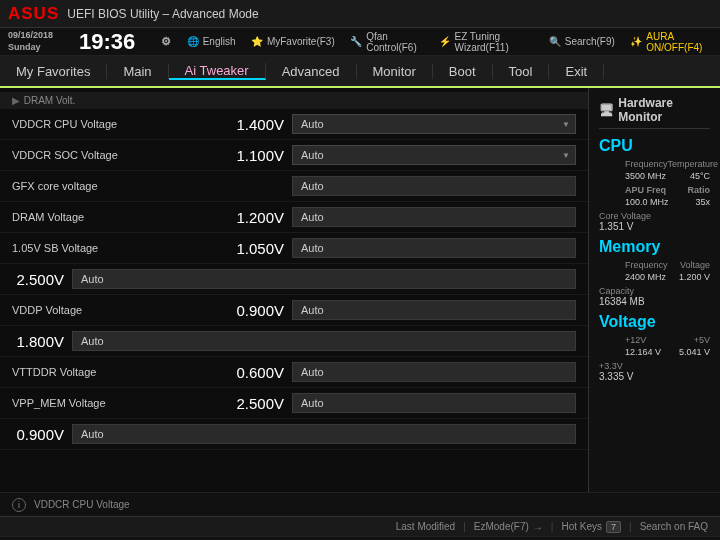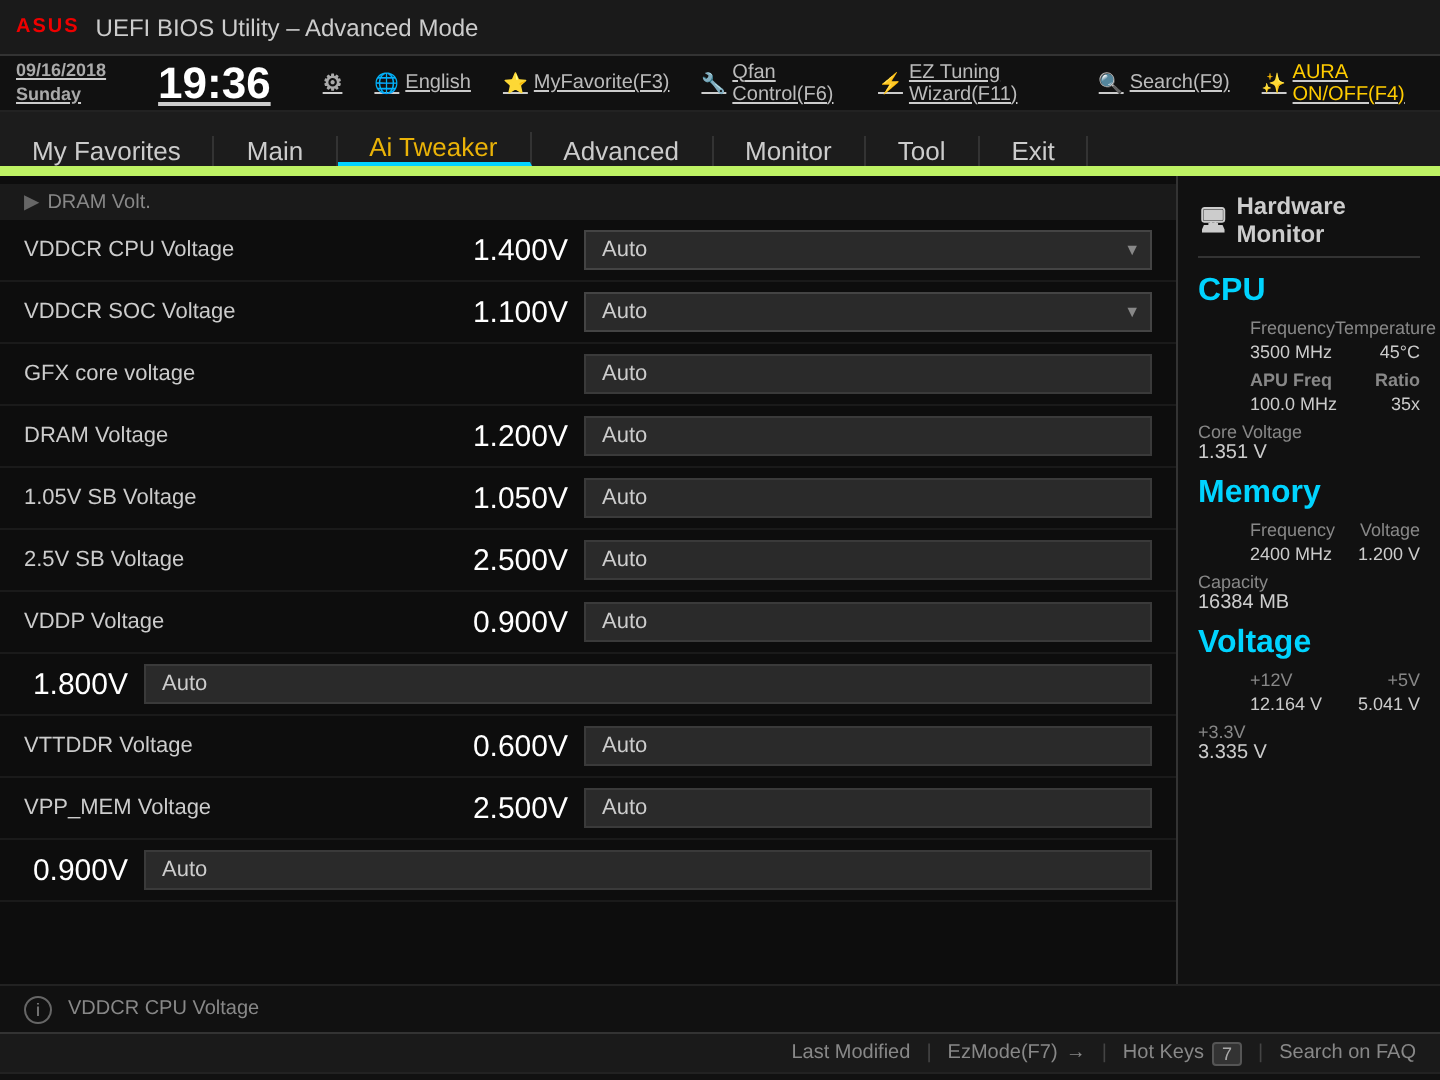--- a/index.html
+++ b/index.html
@@ -18,39 +18,38 @@
       background: #1a1a1a;
       height: 28px;
       display: flex;
       align-items: center;
       padding: 0 8px;
       border-bottom: 1px solid #333;
     }
     .asus-logo {
       color: #e00;
       font-weight: bold;
-      font-size: 10px;
+      font-size: 17px;
       margin-right: 8px;
       letter-spacing: 1px;
     }
     .bios-title {
       color: #ccc;
       font-size: 12px;
     }
 
     
     .info-bar {
       background: #111;
       height: 28px;
       display: flex;
       align-items: center;
       padding: 0 8px;
       gap: 16px;
       border-bottom: 1px solid #222;
-      text-decoration: underline;
     }
     .datetime {
       color: #fff;
       font-size: 18px;
       font-weight: bold;
       display: flex;
       align-items: center;
       gap: 4px;
     }
     .gear-icon { color: #aaa; font-size: 11px; }
@@ -61,33 +60,33 @@
       align-items: center;
       gap: 3px;
     }
     .aura-item { color: #ffcc00; font-size: 10px; }
 
     
     .nav-bar {
       background: #1c1c1c;
       height: 32px;
       display: flex;
-      align-items: flex-end;
-      border-bottom: 5px solid #bef264;
+      align-items: center;
+      border-bottom: 2px solid #bef264;
     }
     .nav-item {
       padding: 0 16px;
       display: flex;
       align-items: center;
       font-size: 13px;
       color: #ccc;
       cursor: pointer;
       border-right: 1px solid #333;
     }
-    .nav-item.active { color: #eab308; border-bottom: 2px solid #00d4ff; }
+    .nav-item.active { color: #f9a8d4; border-bottom: 2px solid #00d4ff; }
 
     
     .main-layout {
       display: flex;
       height: calc(540px - 28px - 28px - 32px - 28px - 20px);
     }
 
     
     .left-panel {
       flex: 1;
@@ -326,20 +325,23 @@
   <div class="nav-item active">
     <span>Ai Tweaker</span>
   </div>
   <div class="nav-item">
     <span>Advanced</span>
   </div>
   <div class="nav-item">
     <span>Monitor</span>
   </div>
   <div class="nav-item">
+    <span>Boot</span>
+  </div>
+  <div class="nav-item">
     <span>Tool</span>
   </div>
   <div class="nav-item">
     <span>Exit</span>
   </div>
 </div>
 
 <div class="main-layout">
 
   <div class="left-panel scrollbar-thin">
@@ -388,21 +390,20 @@
 
     <div class="voltage-row">
       <div class="row-label">1.05V SB Voltage</div>
       <div class="row-value">1.050V</div>
       <div class="row-control">
         <input class="row-text" type="text" value="Auto" readonly="" style="">
       </div>
     </div>
 
     <div class="voltage-row">
-      <div class="row-label">2.5V SB Voltage</div>
       <div class="row-value">2.500V</div>
       <div class="row-control">
         <input class="row-text" type="text" value="Auto" readonly="" style="">
       </div>
     </div>
 
     <div class="voltage-row">
       <div class="row-label">VDDP Voltage</div>
       <div class="row-value">0.900V</div>
       <div class="row-control">

